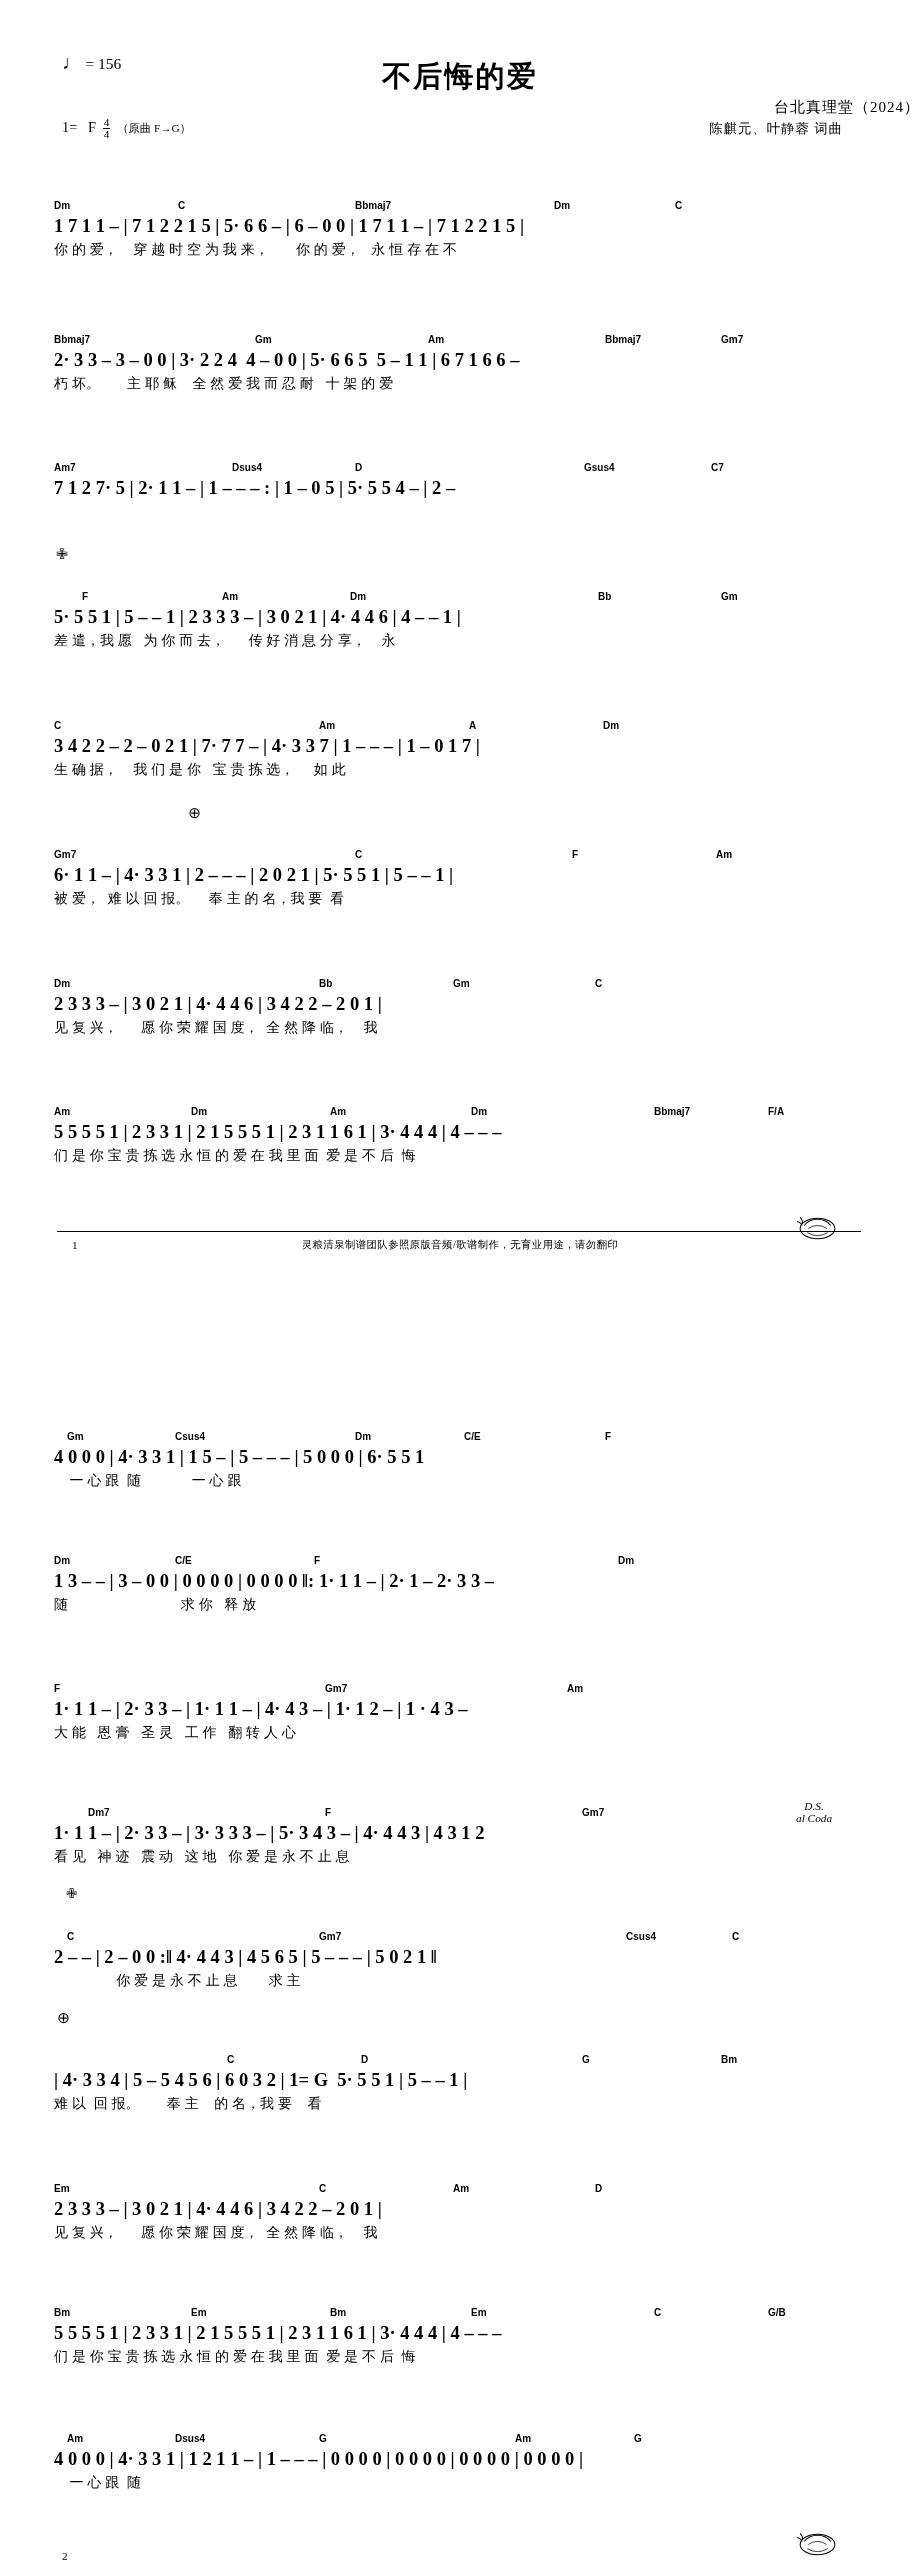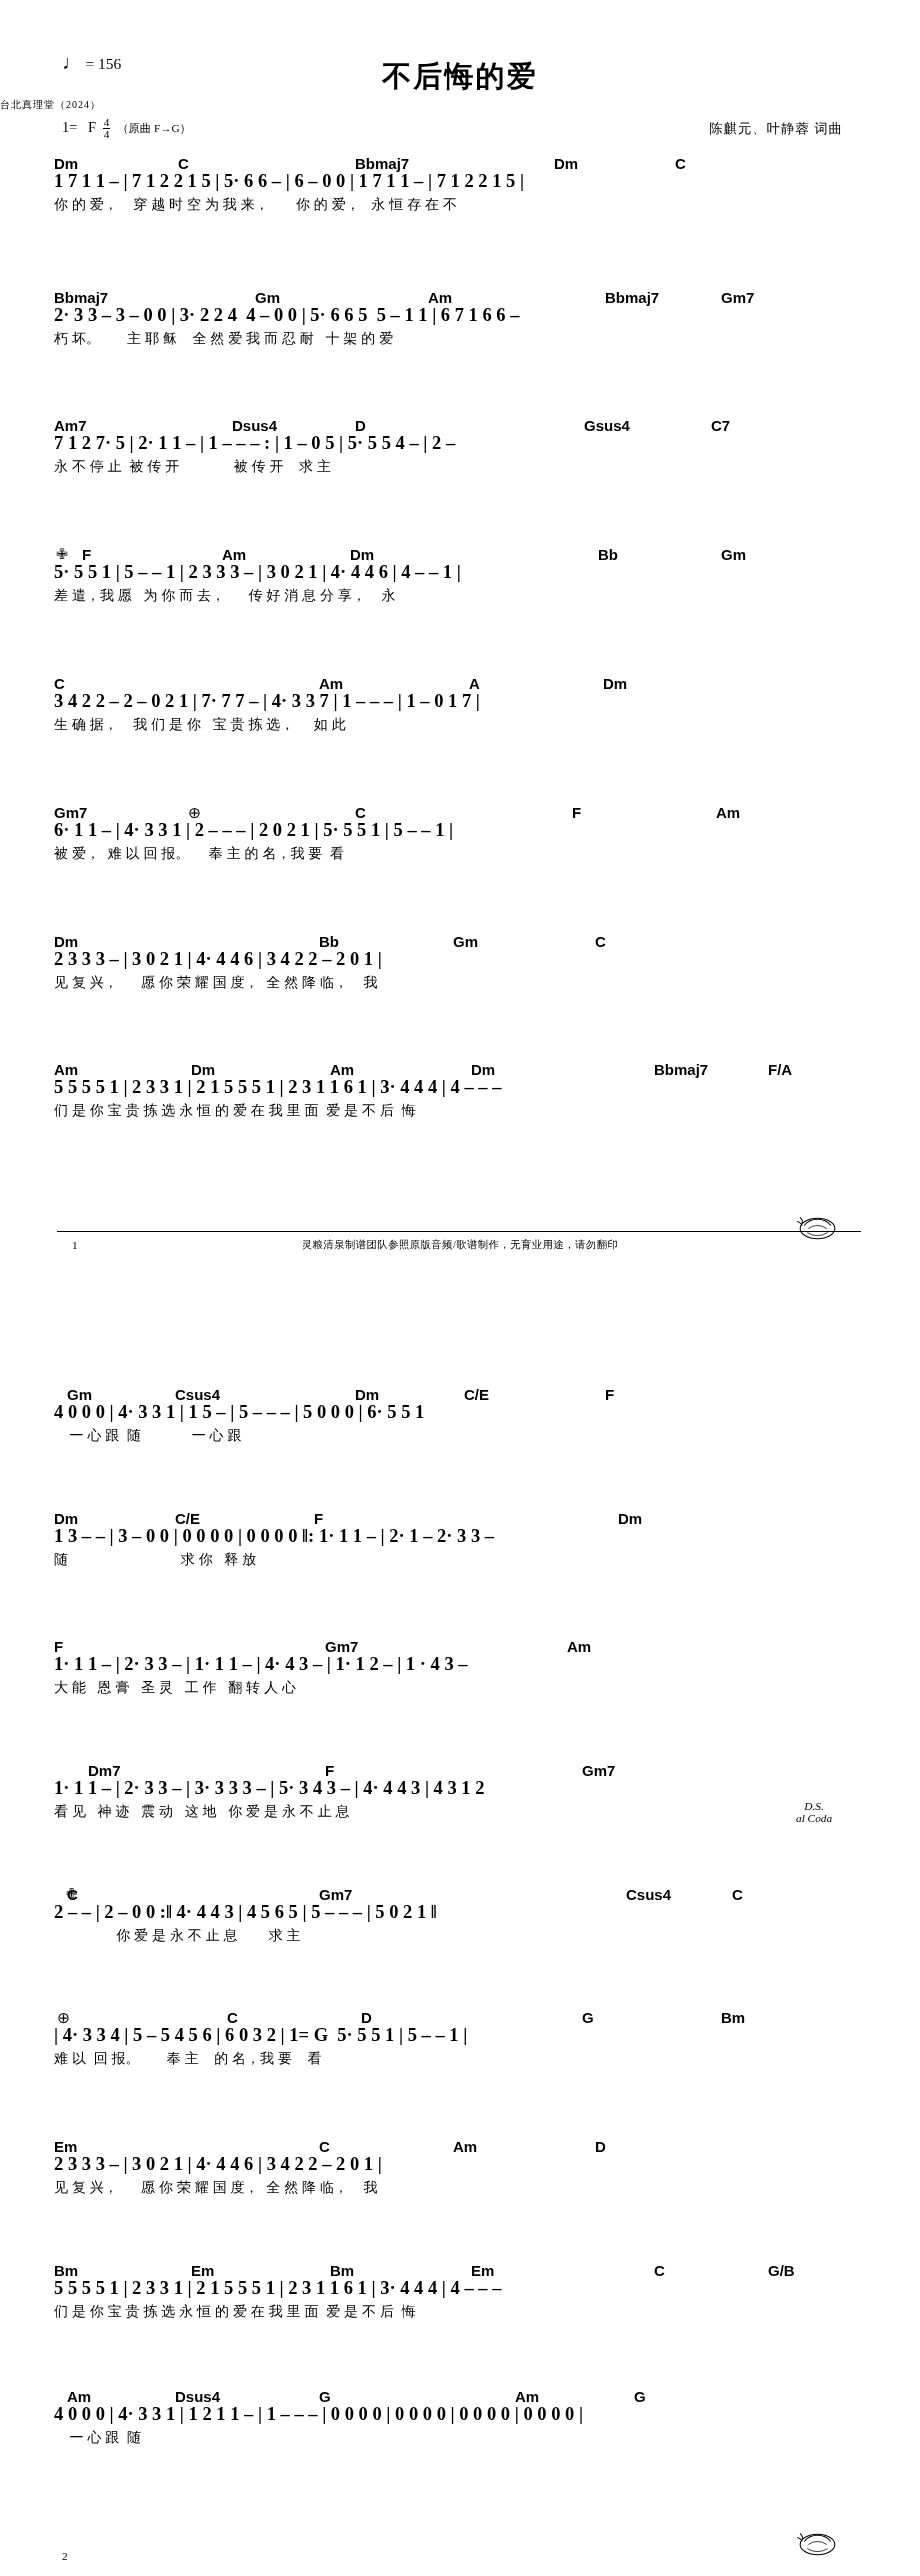--- a/index.html
+++ b/index.html
@@ -19,21 +19,21 @@
     font-size:15.5px; font-family:"Liberation Serif", serif;
   }
   .tempo .note { font-size:19.6px; }
   .title {
     position:absolute; left:0; right:0; top:57px;
     text-align:center; font-size:29px; font-weight:bold;
     font-family:"Liberation Serif", serif; letter-spacing:2.1px;
   }
   .subtitle {
     position:absolute; left:0; right:0; top:98px;
-    text-align:left; font-size:10px;
+    text-align:right; font-size:15px;
     font-family:"Liberation Serif", serif; letter-spacing:1px;
   }
   .composer {
     position:absolute; right:77px; top:120px;
     font-size:13.4px; font-family:"Liberation Serif", serif; letter-spacing:1px;
   }
   .keysig {
     position:absolute; left:62px; top:117px;
     font-size:14.4px; font-family:"Liberation Serif", serif;
   }
@@ -42,22 +42,23 @@
     line-height:1.0; font-size:11.3px; text-align:center; margin:0 3.1px;
   }
   .keysig .frac span { display:block; }
   .keysig .frac .num { border-bottom:1px solid #000; padding:0 1px; }
   .origkey { font-size:11.3px; margin-left:0; }
 
   
   .system { position:absolute; left:0; width:920px; }
   .chords {
     position:relative; height:15.5px;
-    font-size:15px; font-weight:bold;
+    font-size:10px; font-weight:bold;
     font-family:"Liberation Sans", sans-serif;
+    margin-top:45px;
   }
   .chord { position:absolute; top:0; white-space:nowrap; }
   .notes {
     position:relative; height:25px;
     font-size:18.5px; font-family:"Liberation Serif", serif;
     letter-spacing:0px; white-space:pre;font-weight:bold;
   }
   .notes .line { position:absolute; left:54px; top:0; white-space:pre; }
   .lyrics {
     position:relative; height:21.6px;
@@ -140,21 +141,20 @@
       </div>
       <div class="system" style="top: 417px;">
         <div class="chords">
           <div class="chord" style="left: 54px;">Am7</div>
           <div class="chord" style="left: 232px;">Dsus4</div>
           <div class="chord" style="left: 355px;">D</div>
           <div class="chord" style="left: 584px;">Gsus4</div>
           <div class="chord" style="left: 711px;">C7</div>
         </div>
         <div class="notes"><div class="line">7 1 2 7· 5 | 2· 1 1 – | 1 – – – : | 1 – 0 5 | 5· 5 5 4 – | 2 –</div></div>
-        <div class="lyrics"><div class="line">永 不 停 止  被 传 开              被 传 开    求 主</div></div>
       </div>
       <div class="system" style="top: 546px;">
         <div class="chords">
           <div class="chord" style="left: 82px;">F</div>
           <div class="chord" style="left: 222px;">Am</div>
           <div class="chord" style="left: 350px;">Dm</div>
           <div class="chord" style="left: 598px;">Bb</div>
           <div class="chord" style="left: 721px;">Gm</div>
         </div>
         <div class="notes"><div class="line">5· 5 5 1 | 5 – – 1 | 2 3 3 3 – | 3 0 2 1 | 4· 4 4 6 | 4 – – 1 |</div></div>

